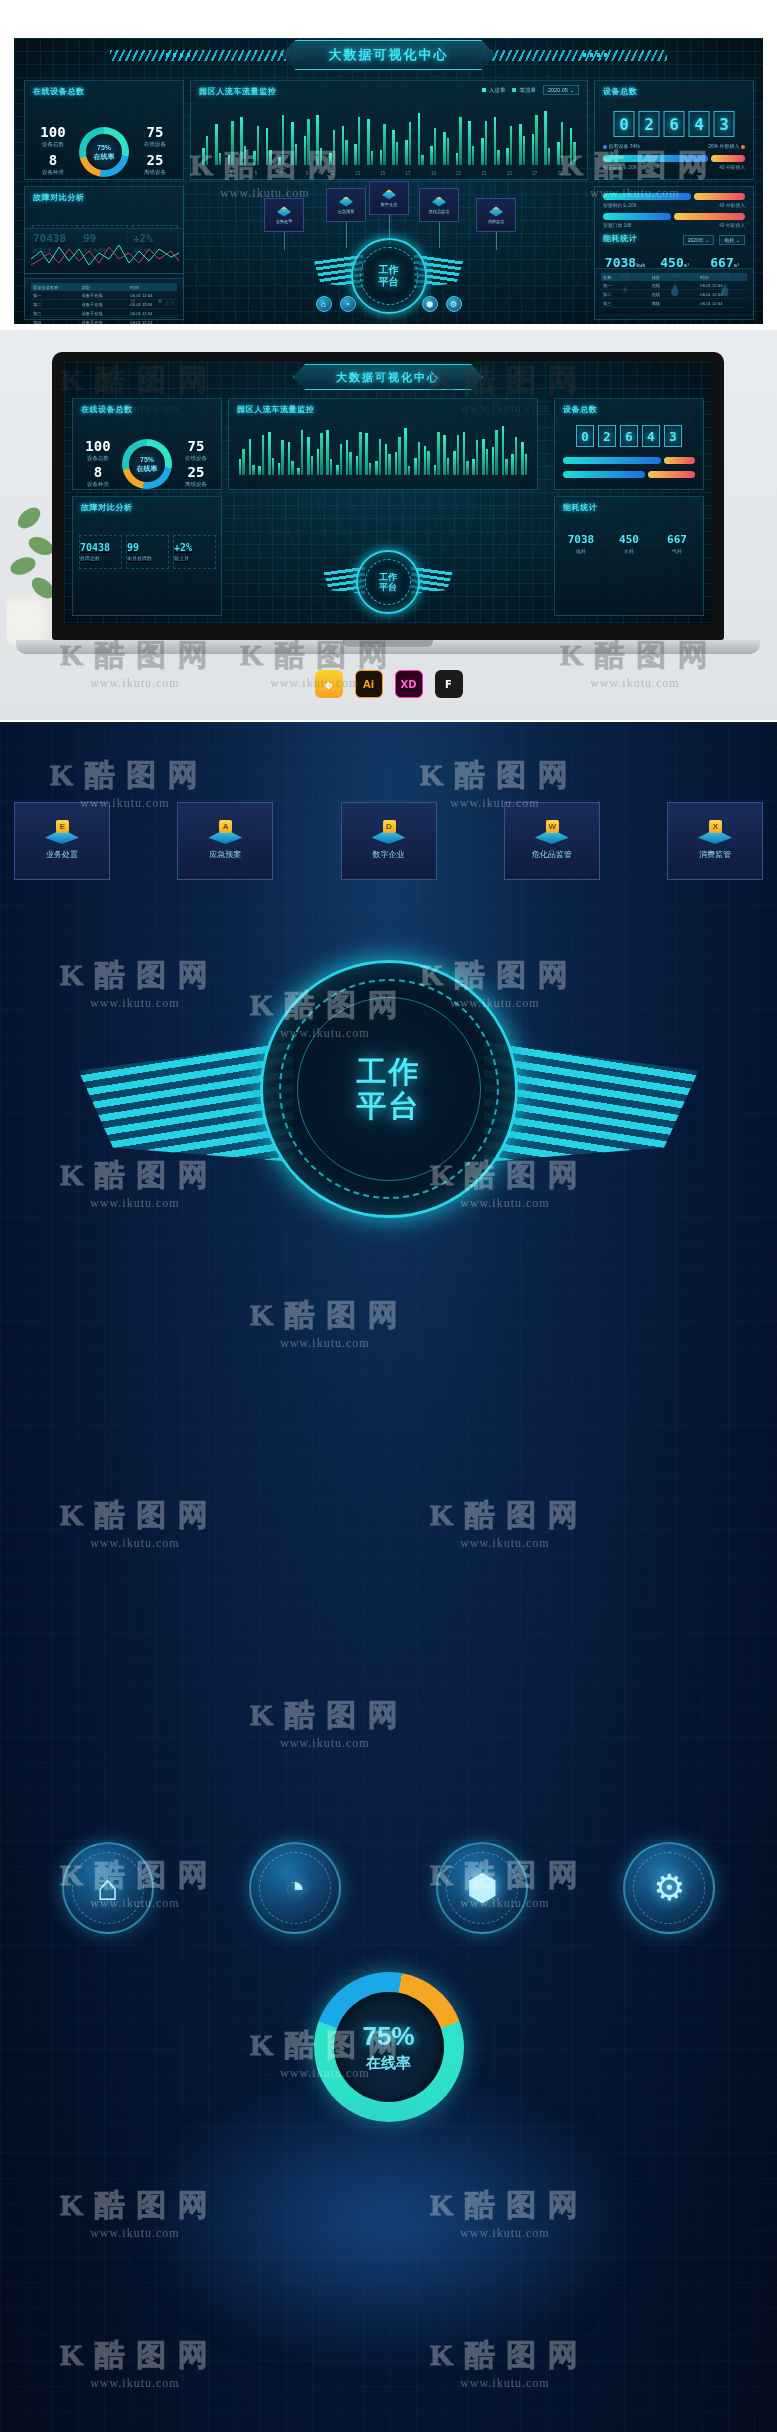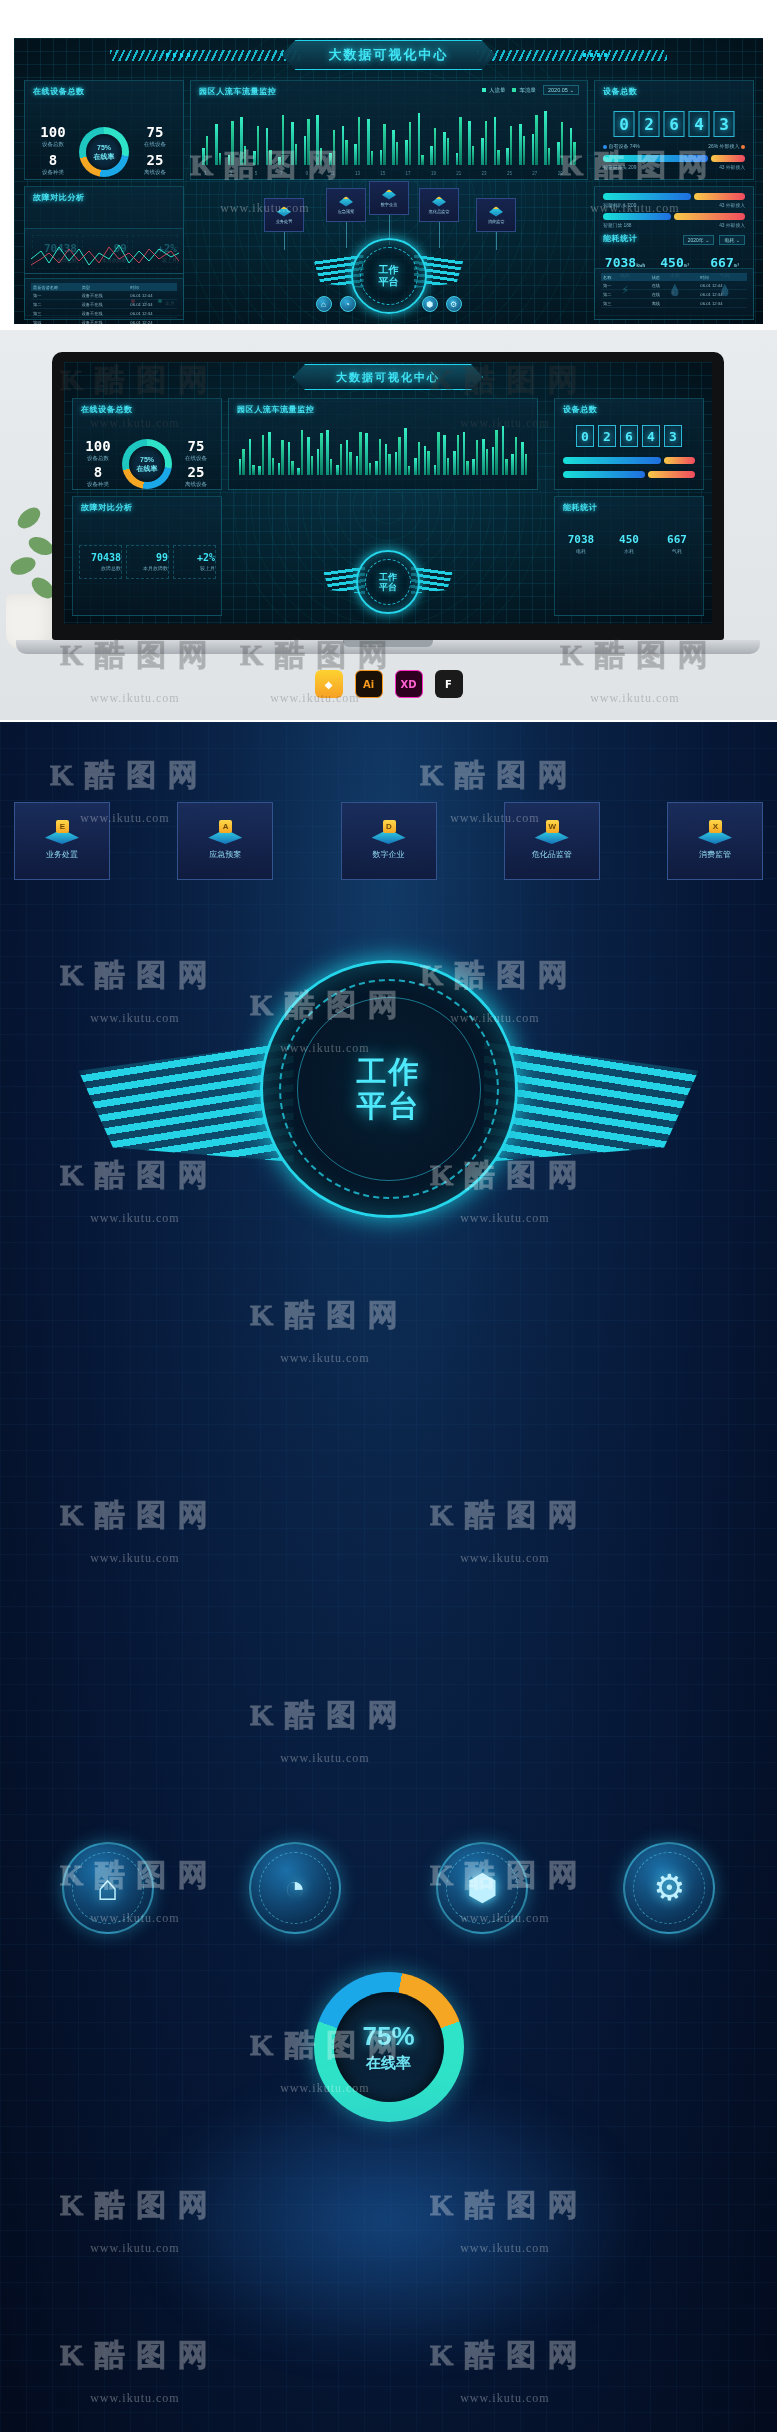--- a/index.html
+++ b/index.html
@@ -3,21 +3,21 @@
 <meta charset="utf-8">
 <style>
   * { margin:0; padding:0; box-sizing:border-box; }
   html,body { width:777px; height:2432px; background:#ffffff; font-family:"Liberation Sans","DejaVu Sans",sans-serif; overflow:hidden; }
   .page { position:relative; width:777px; height:2432px; background:#fff; }
 
   
   .wm { position:absolute; pointer-events:none; z-index:50; display:flex; flex-direction:column; align-items:center;
         font-family:Liberation Serif, serif; opacity:.30; }
   .wm .k { font-size:30px; font-weight:bold; letter-spacing:2px; line-height:1; color:#fff; -webkit-text-stroke:1px rgba(255,255,255,.9); }
-  .wm .u { font-size:12px; letter-spacing:1px; margin-top:21px; color:#fff; }
+  .wm .u { font-size:12px; letter-spacing:1px; margin-top:6px; color:#fff; }
   .wm.dark .k { color:#333; -webkit-text-stroke:1px rgba(60,60,60,.8); }
   .wm.dark .u { color:#555; }
 
   
   .sec1 { position:absolute; left:14px; top:38px; width:749px; height:286px;
           background:radial-gradient(ellipse at 50% 45%, #073044 0%, #04222f 45%, #020d15 100%);
           overflow:hidden; }
   .gridbg { position:absolute; inset:0;
       background-image:linear-gradient(rgba(20,120,150,.18) 1px, transparent 1px),
                        linear-gradient(90deg, rgba(20,120,150,.18) 1px, transparent 1px);
@@ -61,22 +61,22 @@
       background:conic-gradient(#2fe3c8 0deg 100deg,#1aa8e8 100deg 190deg,#f5a623 190deg 255deg,#1ec8c0 255deg 360deg);
       display:flex; align-items:center; justify-content:center; }
   .donut::after { content:""; position:absolute; left:7px; top:7px; width:36px; height:36px; border-radius:50%;
       background:#0b2a40; box-shadow:inset 0 0 8px rgba(0,0,0,.8); }
   .donut .lbl { position:relative; z-index:2; text-align:center; color:#6fe4f2; font-size:7px; line-height:9px; font-weight:bold; }
   .kpi { position:absolute; text-align:center; }
   .kpi .v { color:#fff; font-size:14px; font-weight:bold; font-family:"DejaVu Sans Mono",monospace; line-height:14px; }
   .kpi .t { color:#6fa8bd; font-size:5.5px; margin-top:2px; }
 
   
-  .fbox { position:absolute; top:48px; width:46px; height:34px; text-align:right;
-          border:1px dashed rgba(40,170,190,.35); }
+  .fbox { position:absolute; top:38px; width:46px; height:34px; text-align:left;
+          border:1px dashed rgba(40,170,190,.35);text-decoration:underline; }
   .fbox .v { color:#3fe4f5; font-size:11px; font-weight:bold; font-family:"DejaVu Sans Mono",monospace; margin-top:6px; }
   .fbox .t { color:#6fa8bd; font-size:5px; margin-top:2px; }
   .legend-s { position:absolute; bottom:6px; right:8px; display:flex; gap:10px; }
   .legend-s i { display:inline-block; width:4px; height:4px; border-radius:50%; margin-right:3px; vertical-align:middle; }
   .legend-s span { color:#5f93a8; font-size:5px; }
 
   
   .chart-head { position:absolute; right:8px; top:4px; display:flex; align-items:center; gap:7px; }
   .chart-head .lg { color:#7ec9d8; font-size:5.5px; display:flex; align-items:center; }
   .chart-head .lg i { width:4px; height:4px; margin-right:3px; display:inline-block; }

